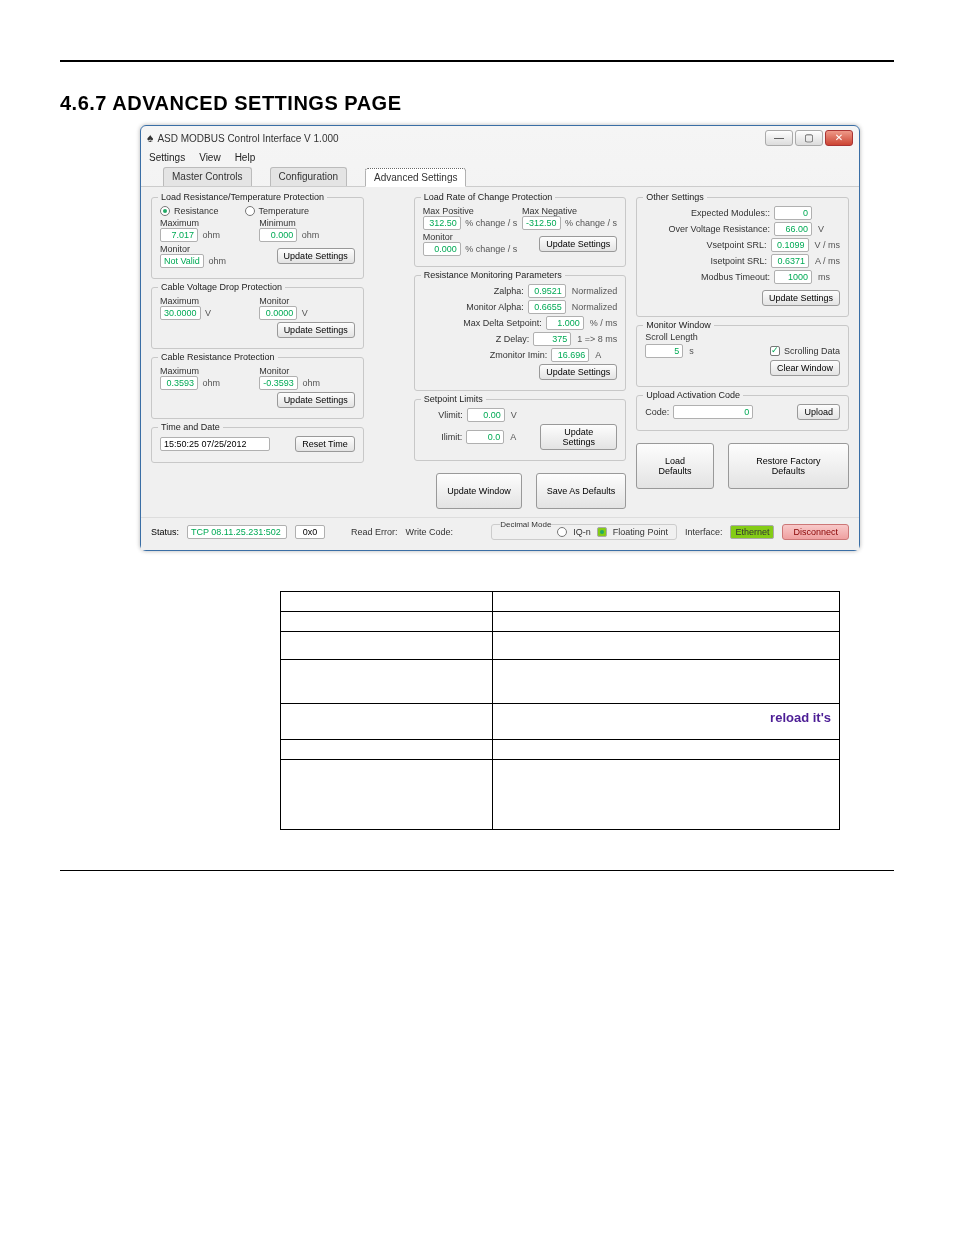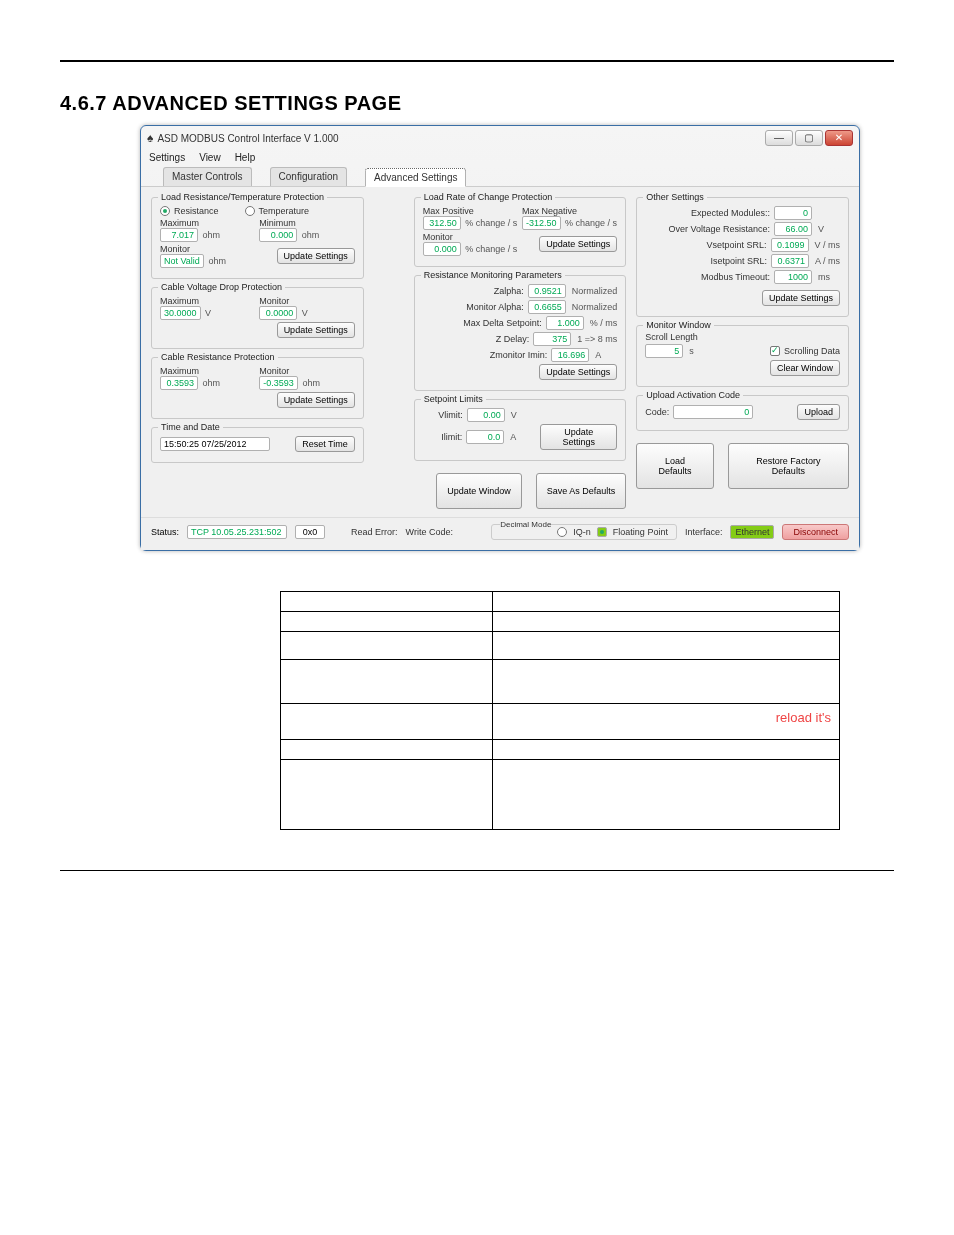--- a/index.html
+++ b/index.html
@@ -177,21 +177,22 @@
 
   
   .info-table-wrap {
     width: 560px;
     margin: 30px 0 0 220px;
   }
   .info-table {
     width:100%;
     border-collapse: collapse;
     font-size:13px;
-    color:#ef4444;
+    color:#4c1d95;
+    font-weight:bold;
   }
   .info-table td {
     border: 1px solid #000;
     padding: 6px 8px;
     vertical-align: top;
   }
   .info-table td:first-child { width: 38%; }
   .footer-rule {
     border-top: 1px solid #000;
     margin-top: 40px;
@@ -455,21 +456,21 @@
 
         <div class="row" style="gap:14px;justify-content:center;margin-top:4px">
           <button class="btn wide">Load Defaults</button>
           <button class="btn wide">Restore Factory Defaults</button>
         </div>
       </div>
     </div>
 
     <div class="status-bar">
       <span>Status:</span>
-      <span class="val" style="color:#0a5;min-width:100px;text-align:left">TCP 10.05.25.231:502</span>
+      <span class="val" style="color:#0a5;min-width:100px;text-align:left">TCP 08.11.25.231:502</span>
       <span class="val black" style="min-width:30px;text-align:center">0x0</span>
       <span style="width:10px"></span>
       <span class="lbl">Read Error:</span>
       <span class="lbl">Write Code:</span>
       <div class="grow"></div>
       <div style="border:1px solid #ccc;border-radius:3px;padding:2px 8px;display:flex;gap:6px;align-items:center">
         <span class="lbl" style="position:relative;top:-8px;background:#f0f0f0;font-size:8px">Decimal Mode</span>
         <span class="radio"></span>
           <span class="lbl">IQ-n</span>
         <span class="radio sel"></span>

